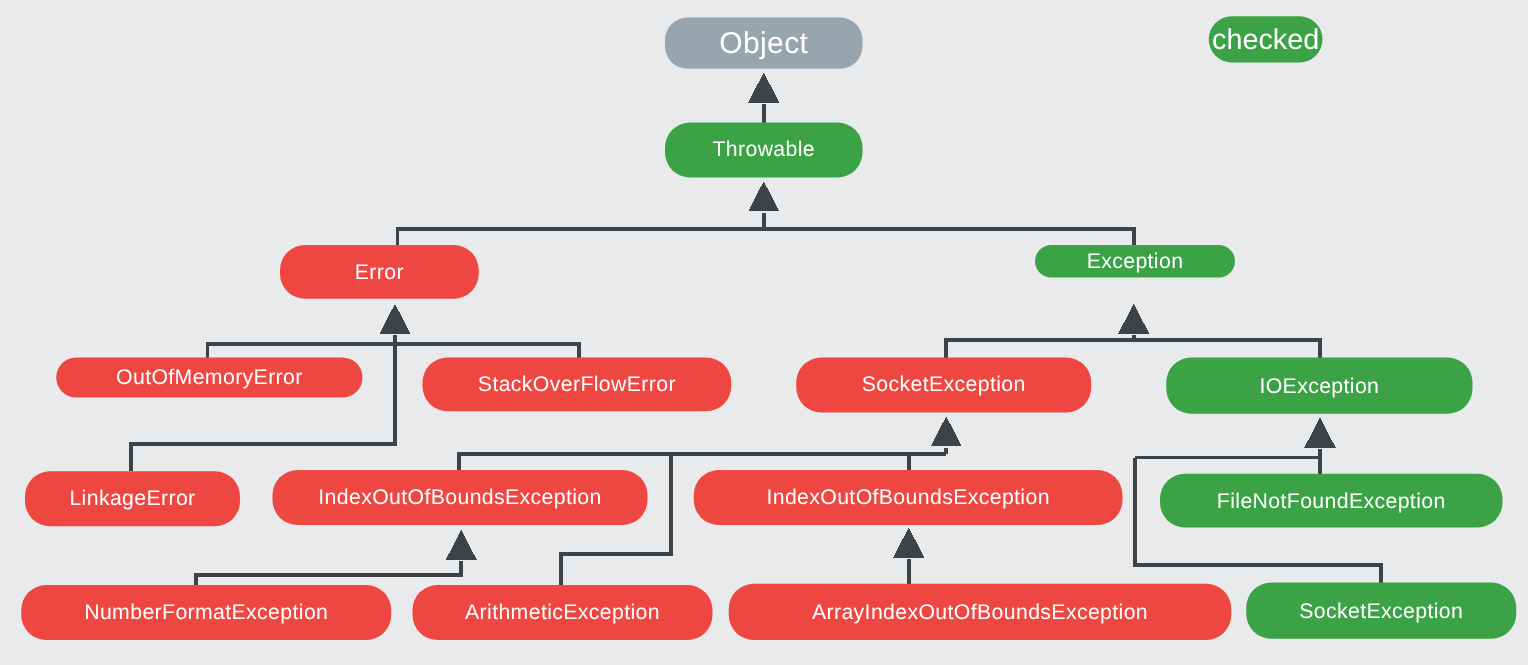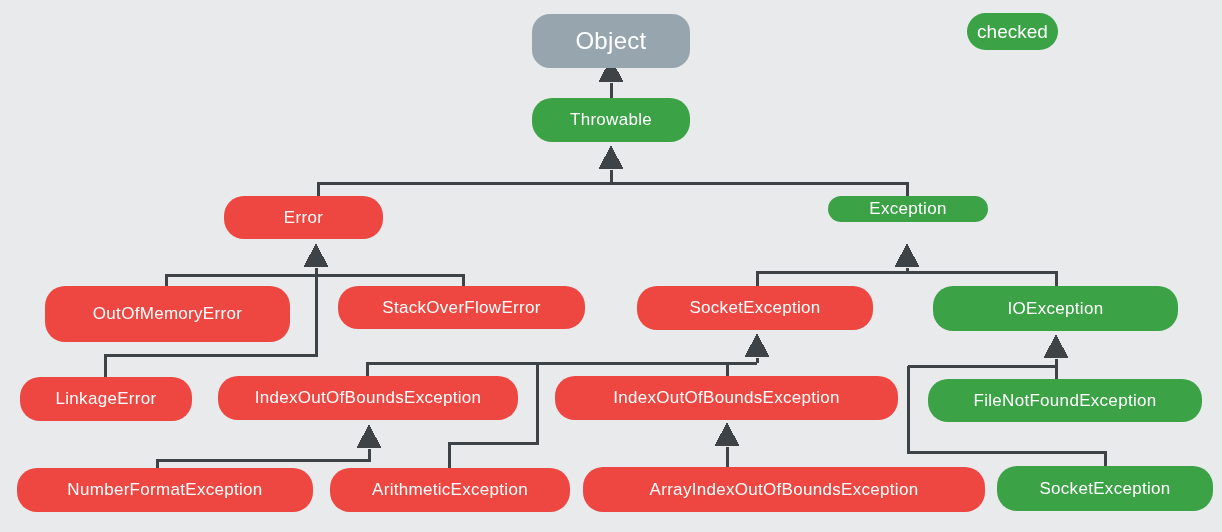--- a/index.html
+++ b/index.html
@@ -23,21 +23,21 @@
     text-align:center;
   }
   .node.checked{background:#3ba246;}
   .node.unchecked{background:#ee4640;}
   .node.root{background:#97a5af;font-size:24px;border-radius:18px;}
   .pill{
     position:absolute;
     display:flex;align-items:center;justify-content:center;
     color:#ffffff;
     border-radius:19px;
-    font-size:19px;
+    font-size:23px;
     white-space:nowrap;
   }
   .pill-checked{left:967px;top:13px;width:91px;height:37px;background:#3ba246;}
   .pill-unchecked{left:1080px;top:13px;width:118px;height:37px;background:#ee4640;}
 </style>
 </head>
 <body>
 
 <div class="stage" id="stage" style="width: 1222px; height: 532px; background: rgb(233, 234, 235);">
   <svg class="edges" id="edge-svg" width="1222" height="532">
@@ -60,25 +60,25 @@
       <path d="M 611 58 l -12.5 24 h 25 Z" fill="#3e4347"></path>
       <path d="M 611 145 l -12.5 24 h 25 Z" fill="#3e4347"></path>
       <path d="M 316 243 l -12.5 24 h 25 Z" fill="#3e4347"></path>
       <path d="M 907 243 l -12.5 24 h 25 Z" fill="#3e4347"></path>
       <path d="M 757 333 l -12.5 24 h 25 Z" fill="#3e4347"></path>
       <path d="M 1056 334 l -12.5 24 h 25 Z" fill="#3e4347"></path>
       <path d="M 369 424 l -12.5 24 h 25 Z" fill="#3e4347"></path>
       <path d="M 727 422 l -12.5 24 h 25 Z" fill="#3e4347"></path>
     </svg>
   <div id="nodes-layer">
-      <div class="node root" style="left: 532px; top: 14px; width: 158px; height: 54px;">Object</div>
+      <div class="node root" style="left: 532px; top: 14px; width: 158px; height: 41px;">Object</div>
       <div class="node checked" style="left: 532px; top: 98px; width: 158px; height: 44px;">Throwable</div>
       <div class="node unchecked" style="left: 224px; top: 196px; width: 159px; height: 43px;">Error</div>
       <div class="node checked" style="left: 828px; top: 196px; width: 160px; height: 26px;">Exception</div>
-      <div class="node unchecked" style="left: 45px; top: 286px; width: 245px; height: 56px;">OutOfMemoryError</div>
+      <div class="node unchecked" style="left: 45px; top: 286px; width: 245px; height: 32px;">OutOfMemoryError</div>
       <div class="node unchecked" style="left: 338px; top: 286px; width: 247px; height: 43px;">StackOverFlowError</div>
       <div class="node unchecked" style="left: 637px; top: 286px; width: 236px; height: 44px;">SocketException</div>
       <div class="node checked" style="left: 933px; top: 286px; width: 245px; height: 45px;">IOException</div>
       <div class="node unchecked" style="left: 20px; top: 377px; width: 172px; height: 44px;">LinkageError</div>
       <div class="node unchecked" style="left: 218px; top: 376px; width: 300px; height: 44px;">IndexOutOfBoundsException</div>
       <div class="node unchecked" style="left: 555px; top: 376px; width: 343px; height: 44px;">IndexOutOfBoundsException</div>
       <div class="node checked" style="left: 928px; top: 379px; width: 274px; height: 43px; text-align: right;">FileNotFoundException</div>
       <div class="node unchecked" style="left: 17px; top: 468px; width: 296px; height: 44px;">NumberFormatException</div>
       <div class="node unchecked" style="left: 330px; top: 468px; width: 240px; height: 44px;">ArithmeticException</div>
       <div class="node unchecked" style="left: 583px; top: 467px; width: 402px; height: 45px;">ArrayIndexOutOfBoundsException</div>

